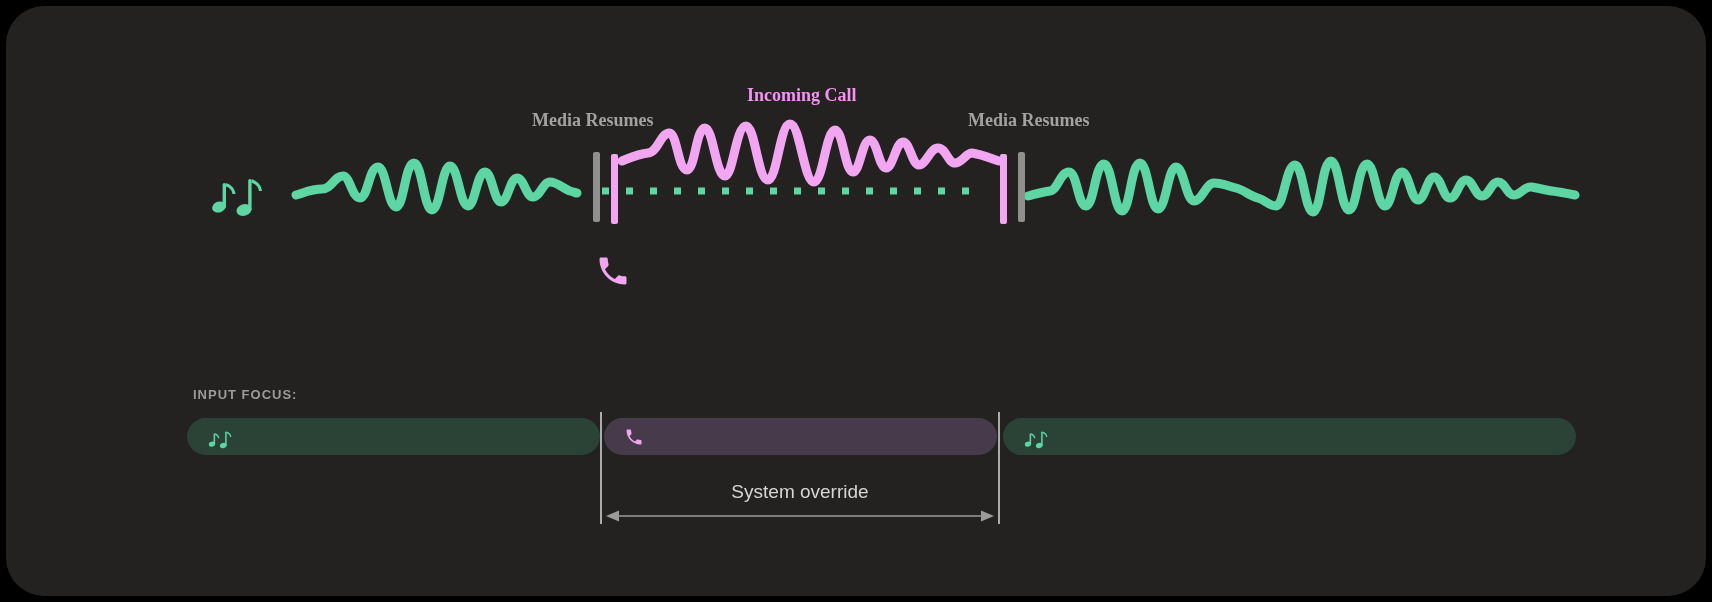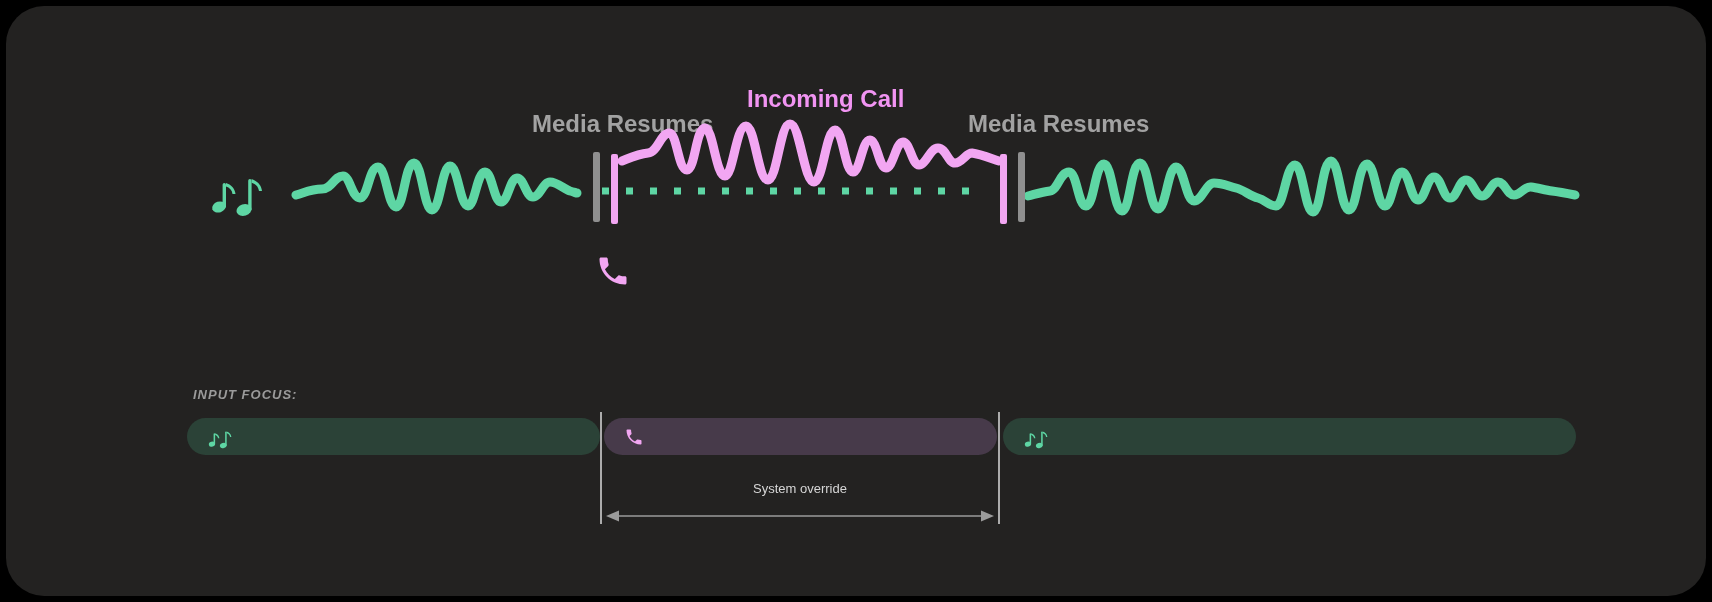--- a/index.html
+++ b/index.html
@@ -1,41 +1,41 @@
 <!DOCTYPE html>
 <html style="--page_background: #000000; --card_background: #232221; --media_green: #5ed6a4; --media_green_dark: #2b4237; --call_pink: #f2a6f2; --call_pink_text: #f194f2; --call_purple_dark: #473a4a; --label_gray: #a2a2a2; --pause_bar_gray: #8f8f8f; --guide_line_gray: #c4c4c4; --arrow_gray: #9b9b9b; --override_text_gray: #d6d6d6; --input_focus_label_gray: #9b9b9b;"><head>
 <meta charset="utf-8">
 <style>
   html,body{margin:0;padding:0;background:#000;}
   .canvas{position:relative;width:1712px;height:602px;background:var(--page_background,#000);
           font-family:"Liberation Sans", sans-serif;overflow:hidden;}
   .card{position:absolute;left:6px;top:6px;right:6px;bottom:6px;border-radius:38px;
         background:var(--card_background,#232221);}
   .abs{position:absolute;}
-  .label{position:absolute;font-size:24px;font-weight:600;color:var(--label_gray,#a2a2a2);white-space:nowrap;}
+  .label{position:absolute;font-size:18px;font-weight:600;color:var(--label_gray,#a2a2a2);white-space:nowrap;font-family:Liberation Serif, serif;}
   .label.pink{color:var(--call_pink_text,#f194f2);}
   
   .wave{fill:none;stroke-linecap:round;stroke-linejoin:round;}
   .wave.green{stroke:var(--media_green,#5ed6a4);stroke-width:9;}
   .wave.pink{stroke:var(--call_pink,#f2a6f2);stroke-width:9;}
   .dotted{stroke:var(--media_green,#5ed6a4);stroke-width:7;stroke-dasharray:7 17;}
   .pause-bar{position:absolute;width:7px;height:70px;border-radius:2px;}
   .pause-bar.gray{background:var(--pause_bar_gray,#8f8f8f);}
   .pause-bar.pink{background:var(--call_pink,#f2a6f2);}
   .note-fill{fill:var(--media_green,#5ed6a4);}
   .phone-fill{fill:var(--call_pink,#f2a6f2);}
   
   .input-focus-label{position:absolute;left:193px;top:387px;font-size:13px;font-weight:700;
-        letter-spacing:1px;color:var(--input_focus_label_gray,#9b9b9b);font-style:italic;}
+        letter-spacing:1px;color:var(--input_focus_label_gray,#9b9b9b);}
   .pill{position:absolute;top:418px;height:37px;border-radius:19px;display:flex;align-items:center;padding-left:20px;box-sizing:border-box;}
   .pill.green{background:var(--media_green_dark,#2b4237);}
   .pill.purple{background:var(--call_purple_dark,#473a4a);}
   .guide-line{position:absolute;top:412px;width:1.5px;height:112px;background:var(--guide_line_gray,#c4c4c4);opacity:.85;}
   .override-label{position:absolute;left:604px;top:481px;width:392px;text-align:center;
-        font-size:13px;color:var(--override_text_gray,#d6d6d6);}
+        font-size:19px;color:var(--override_text_gray,#d6d6d6);}
   .arrow-stroke{stroke:var(--arrow_gray,#9b9b9b);stroke-width:1.6;}
   .arrow-head{fill:var(--arrow_gray,#9b9b9b);}
 </style>
 </head>
 <body>
 
 <div class="canvas">
   <div class="card"></div>
 
   <div class="label" style="left:532px;top:110px;">Media Resumes</div>

